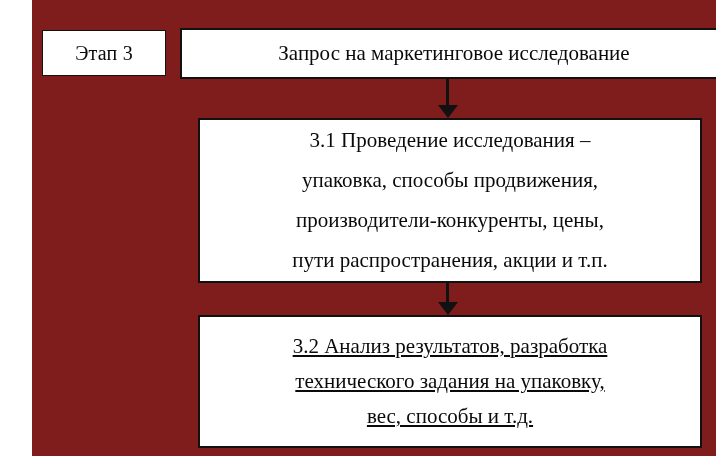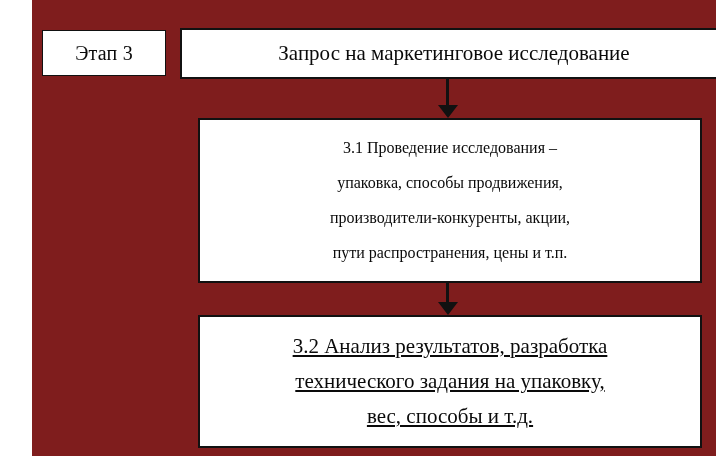--- a/index.html
+++ b/index.html
@@ -59,21 +59,21 @@
     font-size: 21px;
   }
 
   
   .box-step1 {
     left: 166px;
     top: 118px;
     width: 504px;
     height: 165px;
     border-width: 2px;
-    font-size: 16px;
+    font-size: 21px;
     gap: 6px;
   }
 
   
   .box-step2 {
     left: 166px;
     top: 315px;
     width: 504px;
     height: 133px;
     border-width: 2px;
@@ -141,22 +141,22 @@
   </div>
 
   <div class="arrow arrow-1">
     <div class="shaft"></div>
     <div class="head"></div>
   </div>
 
   <div class="box box-step1">
     <span class="box-line">3.1 Проведение исследования –</span>
     <span class="box-line">упаковка, способы продвижения,</span>
-    <span class="box-line">производители-конкуренты, акции,</span>
-    <span class="box-line">пути распространения, цены и т.п.</span>
+    <span class="box-line">производители-конкуренты, цены,</span>
+    <span class="box-line">пути распространения, акции и т.п.</span>
   </div>
 
   <div class="arrow arrow-2">
     <div class="shaft"></div>
     <div class="head"></div>
   </div>
 
   <div class="box box-step2">
     <span class="box-line">3.2 Анализ результатов, разработка</span>
     <span class="box-line">технического задания на упаковку,</span>

